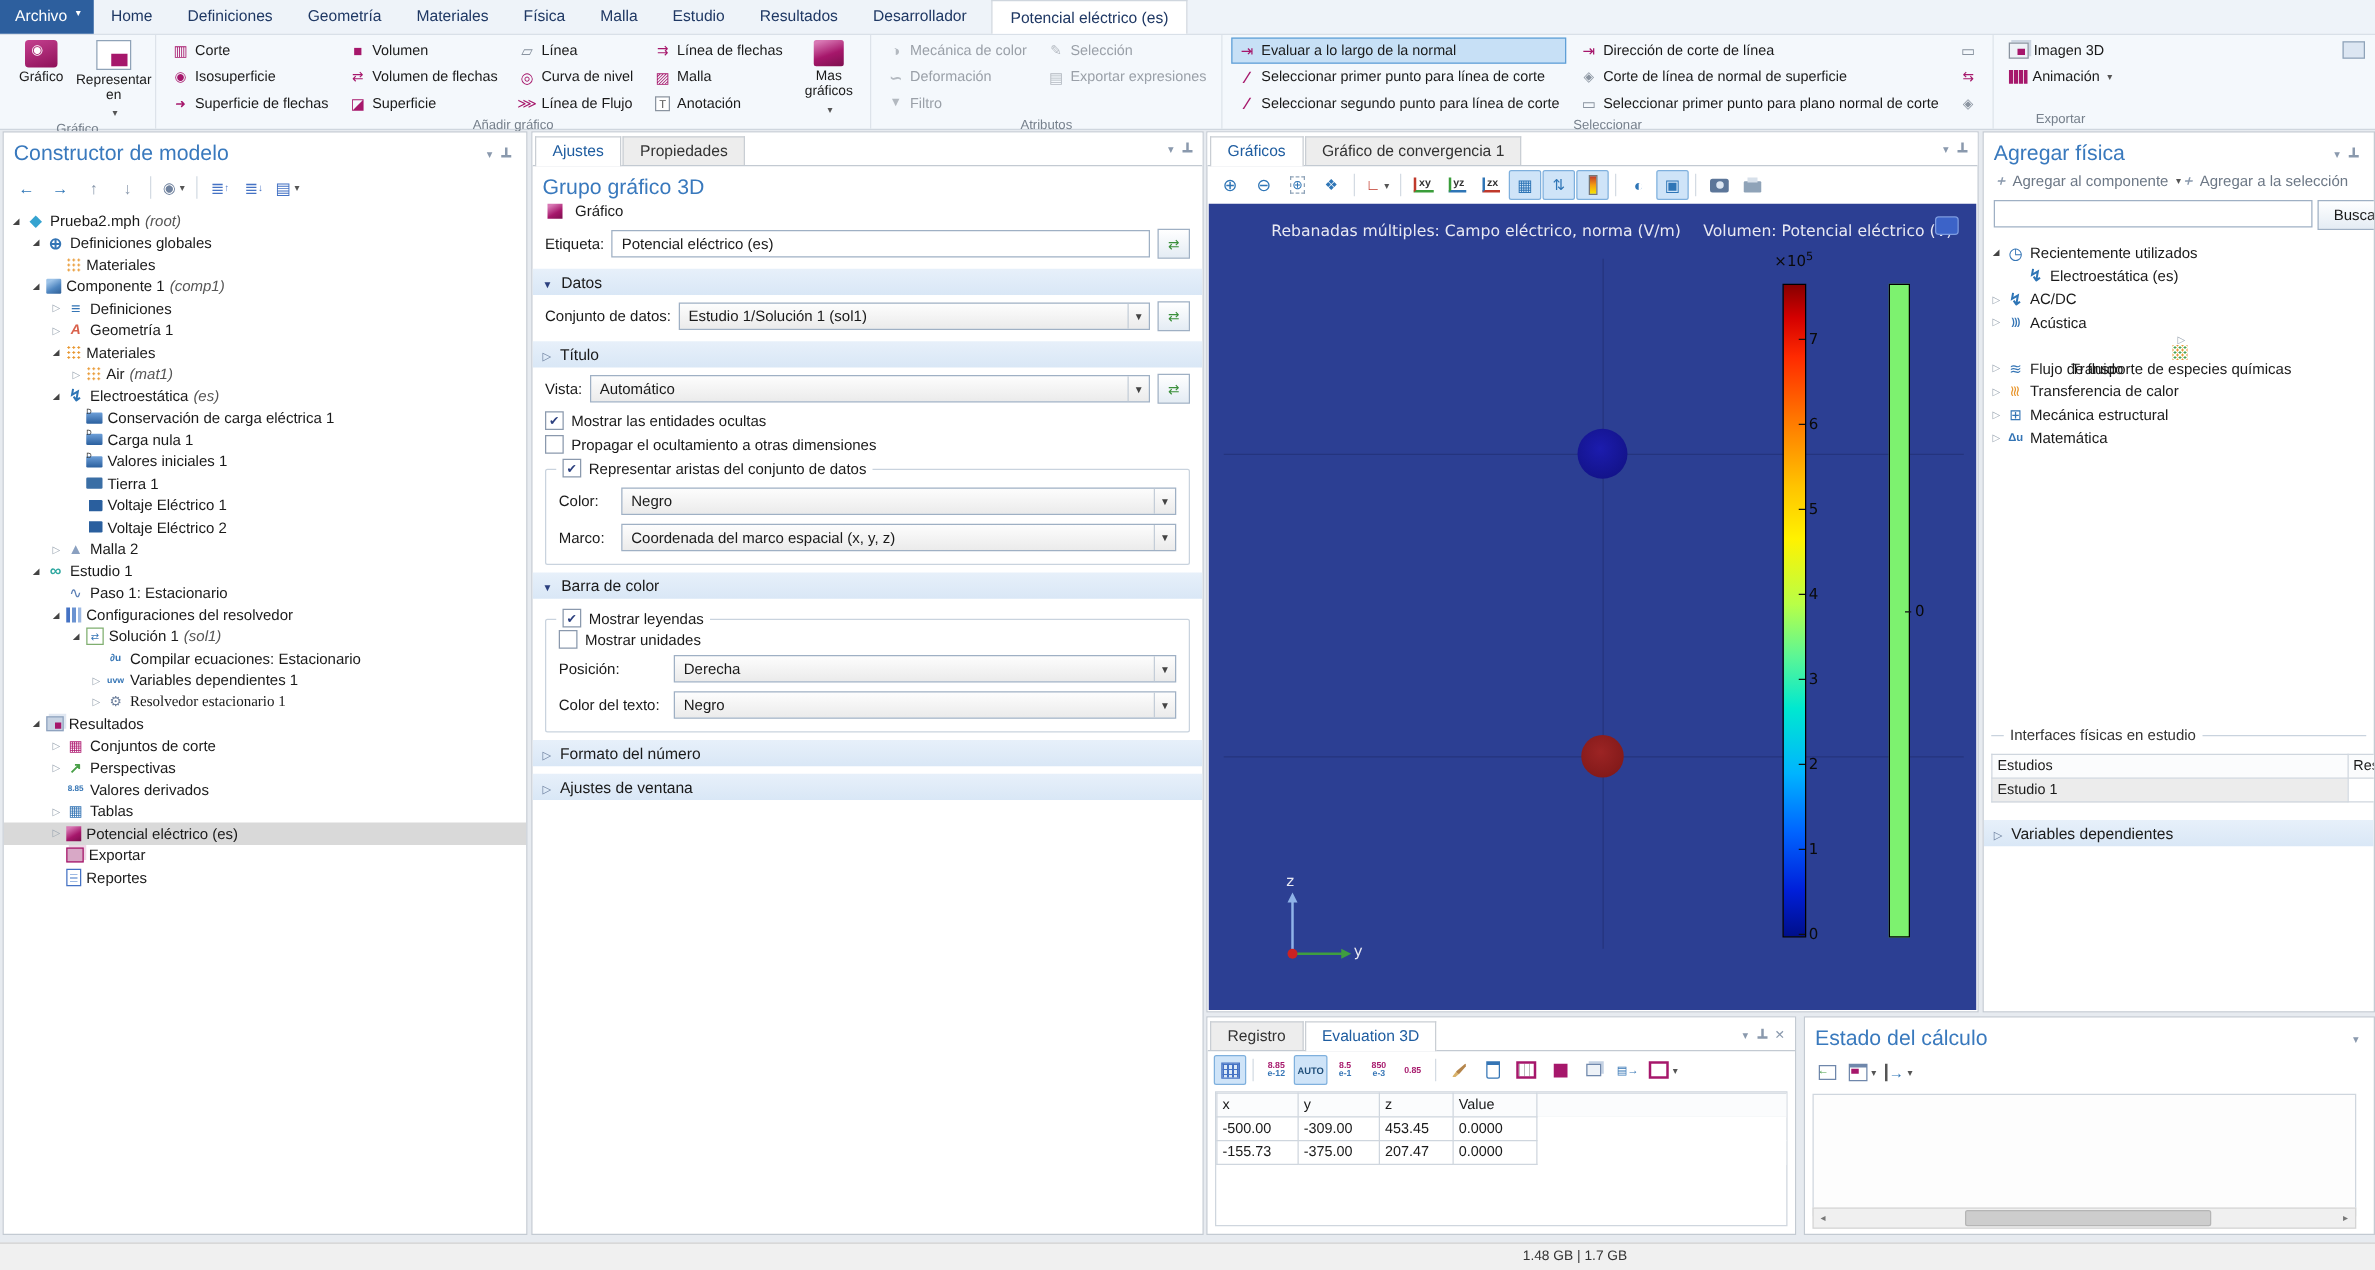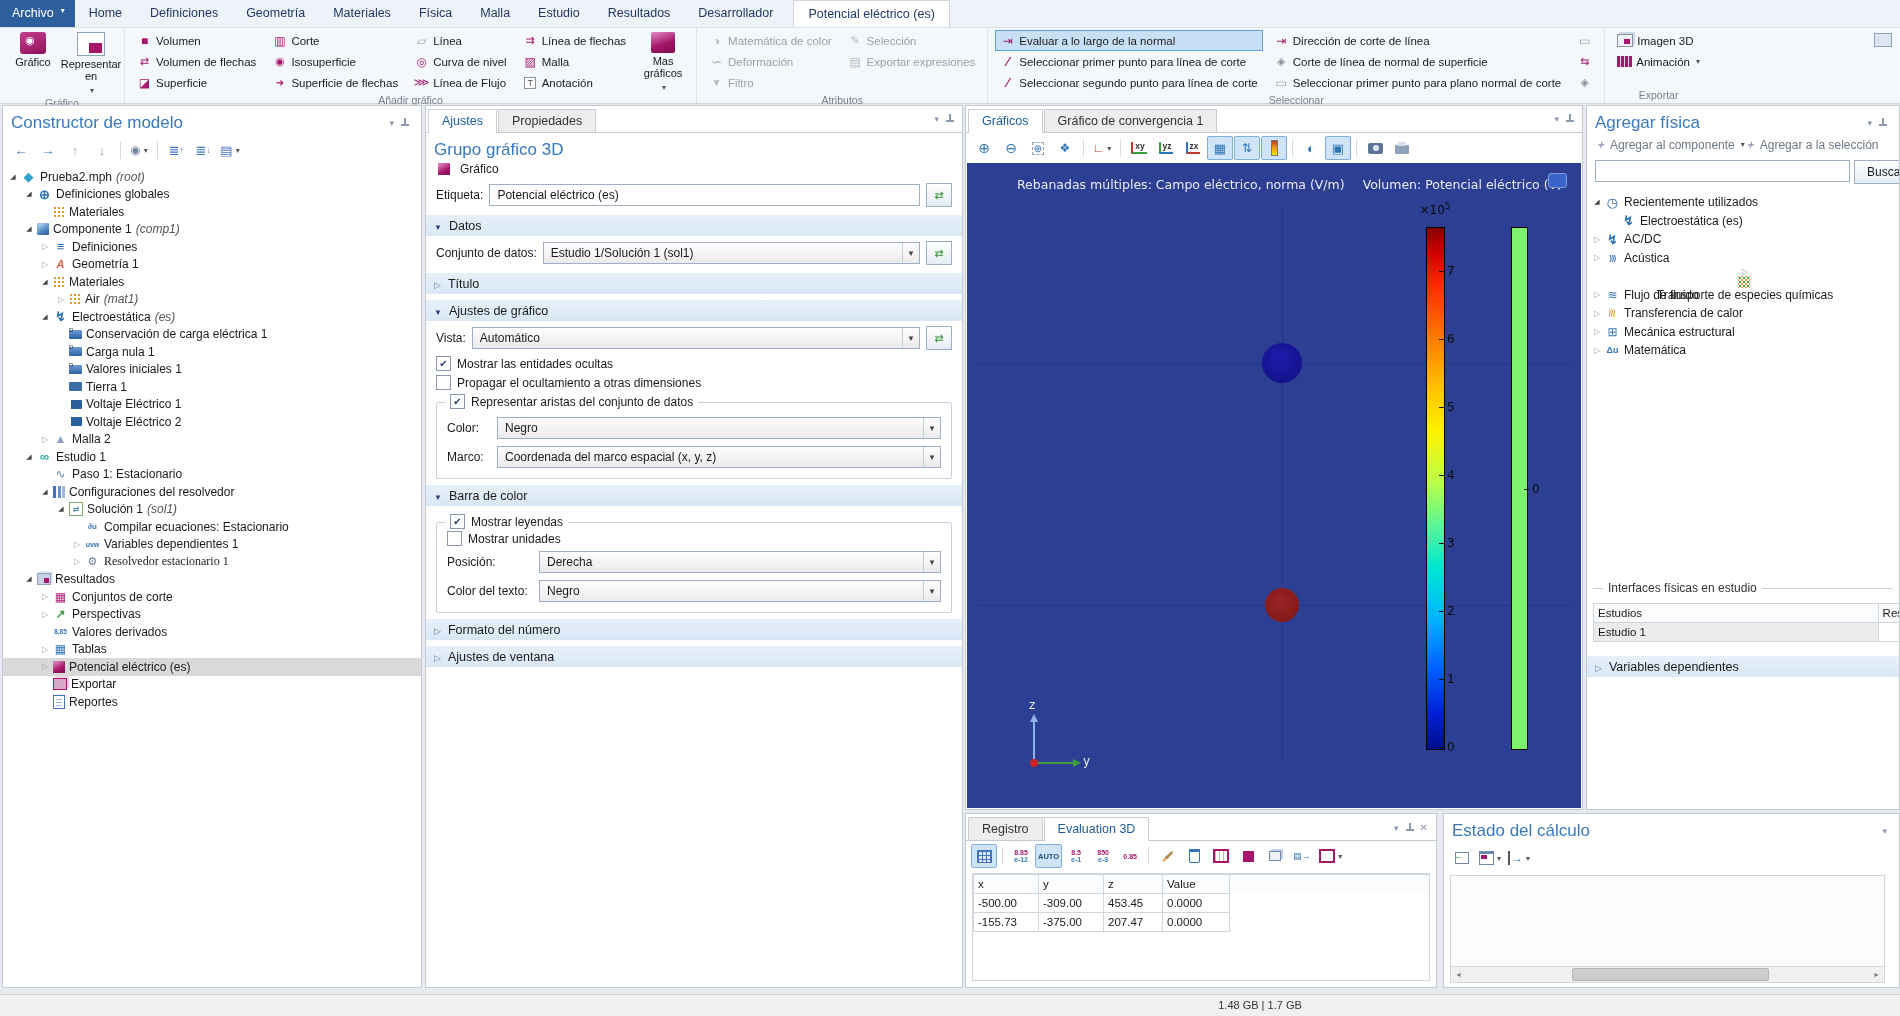--- a/index.html
+++ b/index.html
@@ -248,45 +248,45 @@
             <span class="caret">▾</span>
           </div>
         </div>
       <div class="glabel">Gráfico</div>
     </div>
     <div class="rgroup">
       <div class="gitems">
         <div class="rcol">
 
         <div class="ritem">
+              <i class="ri ri-slice"></i>
+              <span>Corte</span>
+            </div>
+            <div class="ritem">
+              <i class="ri ri-iso"></i>
+              <span>Isosuperficie</span>
+            </div>
+            <div class="ritem">
+              <i class="ri ri-arrowsurf"></i>
+              <span>Superficie de flechas</span>
+            </div>
+          </div>
+        <div class="rcol">
+
+        <div class="ritem">
               <i class="ri ri-volume"></i>
               <span>Volumen</span>
             </div>
             <div class="ritem">
               <i class="ri ri-arrowvol"></i>
               <span>Volumen de flechas</span>
             </div>
             <div class="ritem">
               <i class="ri ri-surface"></i>
               <span>Superficie</span>
-            </div>
-          </div>
-        <div class="rcol">
-
-        <div class="ritem">
-              <i class="ri ri-slice"></i>
-              <span>Corte</span>
-            </div>
-            <div class="ritem">
-              <i class="ri ri-iso"></i>
-              <span>Isosuperficie</span>
-            </div>
-            <div class="ritem">
-              <i class="ri ri-arrowsurf"></i>
-              <span>Superficie de flechas</span>
             </div>
           </div>
         <div class="rcol">
 
         <div class="ritem">
               <i class="ri ri-line"></i>
               <span>Línea</span>
             </div>
             <div class="ritem">
               <i class="ri ri-contour"></i>
@@ -319,21 +319,21 @@
         </div>
       </div>
       <div class="glabel">Añadir gráfico</div>
     </div>
     <div class="rgroup">
       <div class="gitems">
         <div class="rcol">
 
         <div class="ritem disabled">
               <i class="ri ri-colorexpr"></i>
-              <span>Matemática de color</span>
+              <span>Mecánica de color</span>
             </div>
             <div class="ritem disabled">
               <i class="ri ri-deform"></i>
               <span>Deformación</span>
             </div>
             <div class="ritem disabled">
               <i class="ri ri-filter"></i>
               <span>Filtro</span>
             </div>
           </div>
@@ -710,24 +710,20 @@
     <span class="slabel">Conjunto de datos:</span>
     <span class="select">
         <span class="sv">Estudio 1/Solución 1 (sol1)</span>
         <span class="sa">▼</span>
       </span>
     <span class="mini"></span>
   </div>
   <div class="sechead">
       <span class="sarr closed"></span>
       <span>Título</span>
-    </div>
-  <div class="sechead">
-      <span class="sarr open"></span>
-      <span>Ajustes de gráfico</span>
     </div>
   <div class="srow">
     <span class="slabel">Vista:</span>
     <span class="select">
         <span class="sv">Automático</span>
         <span class="sa">▼</span>
       </span>
     <span class="mini"></span>
   </div>
   <div class="cbrow">

